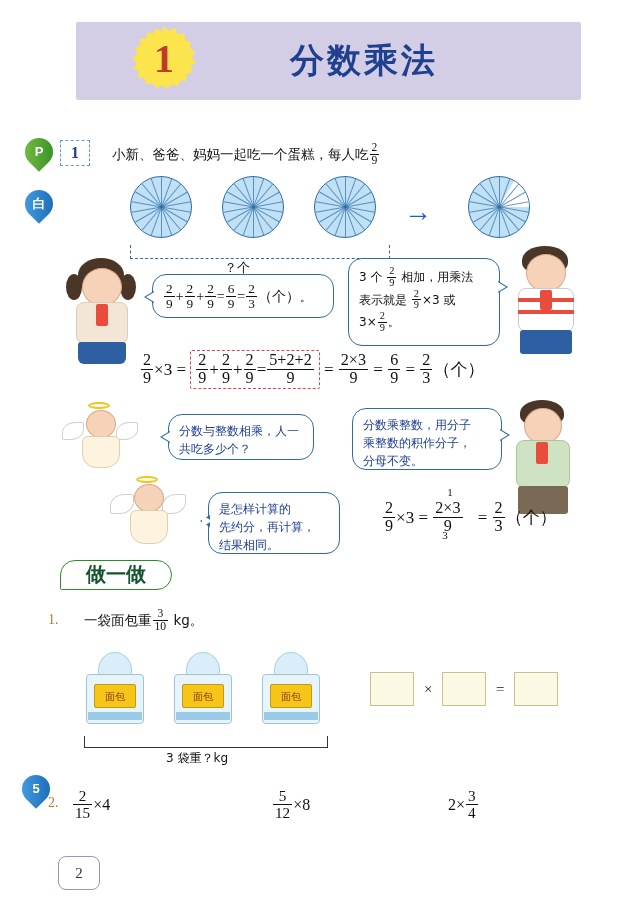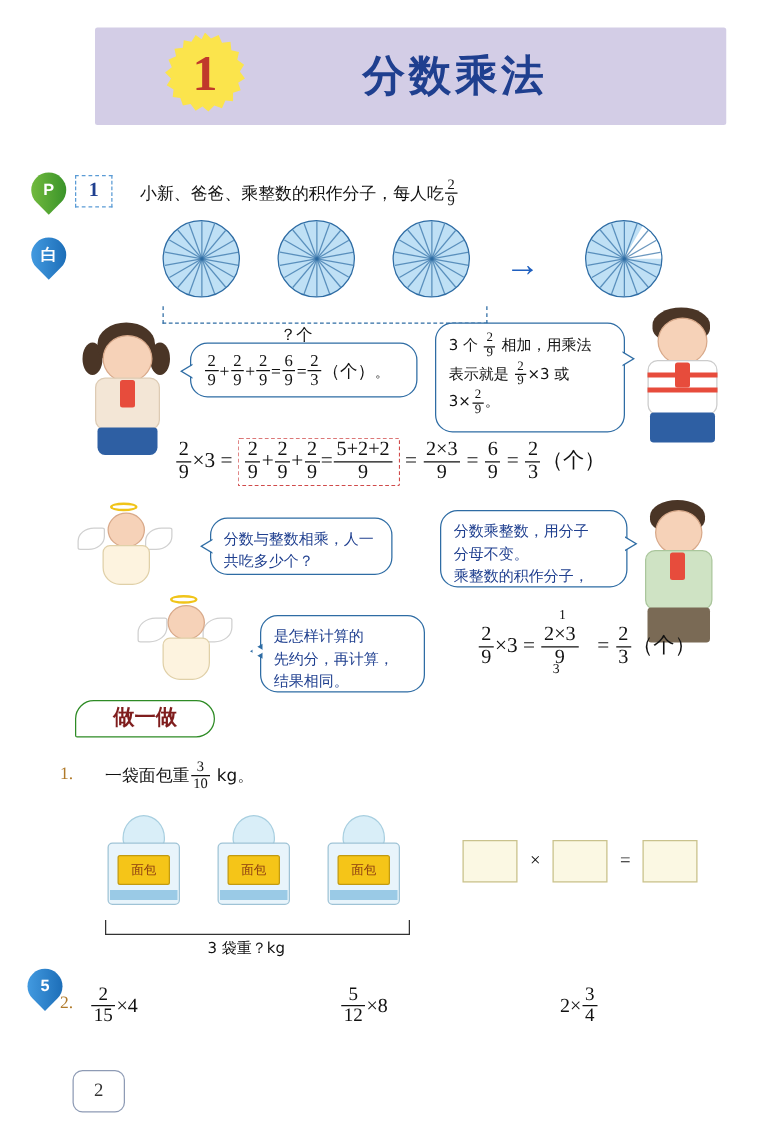--- a/index.html
+++ b/index.html
@@ -279,23 +279,23 @@
 
   
   .doit {
     position: absolute;
     left: 60px; top: 560px;
     width: 112px; height: 30px;
     border: 1.6px solid #2e8b25;
     border-radius: 18px 18px 18px 2px;
     text-align: center;
     line-height: 27px;
-    font-size: 17px;
+    font-size: 20px;
     font-weight: bold;
-    color: #7f1d1d;
+    color: #14532d;
     font-family: "DejaVu Sans", sans-serif;
   }
 
   .q1-num { position: absolute; left: 48px; top: 612px; font-size: 14px; color:#b07a2a; font-family:"Liberation Serif",serif; }
   .q1-text { position: absolute; left: 84px; top: 608px; font-size: 13.5px; color:#111; font-family:"DejaVu Sans", sans-serif; white-space: nowrap; }
 
   
   .bag { position: absolute; width: 62px; height: 74px; }
   .bag .twist {
     position: absolute; left: 14px; top: 0;
@@ -397,21 +397,21 @@
   <div class="body"></div>
   <div class="glyph">白</div>
 </div>
 <div class="pin pin-c">
   <div class="body"></div>
   <div class="glyph">5</div>
 </div>
 <div class="ex-num-box">1</div>
 
 <div class="prob-text">
-  <span>小新、爸爸、乘整数的积作分子，每人吃</span><span class="frac"><span class="n">2</span><span class="d">9</span></span>
+  <span>小新、爸爸、妈妈一起吃一个蛋糕，每人吃</span><span class="frac"><span class="n">2</span><span class="d">9</span></span>
 </div>
 
 <div class="pies">
   <div class="pie" style="left:0px;  top:0;">
     <div class="spoke" style="transform:rotate(0deg)"></div>
     <div class="spoke" style="transform:rotate(20deg)"></div>
     <div class="spoke" style="transform:rotate(40deg)"></div>
     <div class="spoke" style="transform:rotate(60deg)"></div>
     <div class="spoke" style="transform:rotate(80deg)"></div>
     <div class="spoke" style="transform:rotate(100deg)"></div>
@@ -521,22 +521,22 @@
 
 <div class="bubble bubble3">
   <span class="tail"></span><span class="tail2"></span>
   <span>分数与整数相乘，人一共吃多少个？</span>
 </div>
 
 <div class="bubble bubble4">
   <span class="tail"></span>
     <span class="tail2"></span>
   <div>分数乘整数，用分子</div>
+  <div>乘整数的积作分子，</div>
   <div>分母不变。</div>
-  <div>乘整数的积作分子，</div>
 </div>
 
 <div class="bubble bubble5">
   <span class="tail"></span>
     <span class="tail2"></span>
   <div>是怎样计算的</div>
   <div>先约分，再计算，</div>
   <div>结果相同。</div>
 </div>
 

